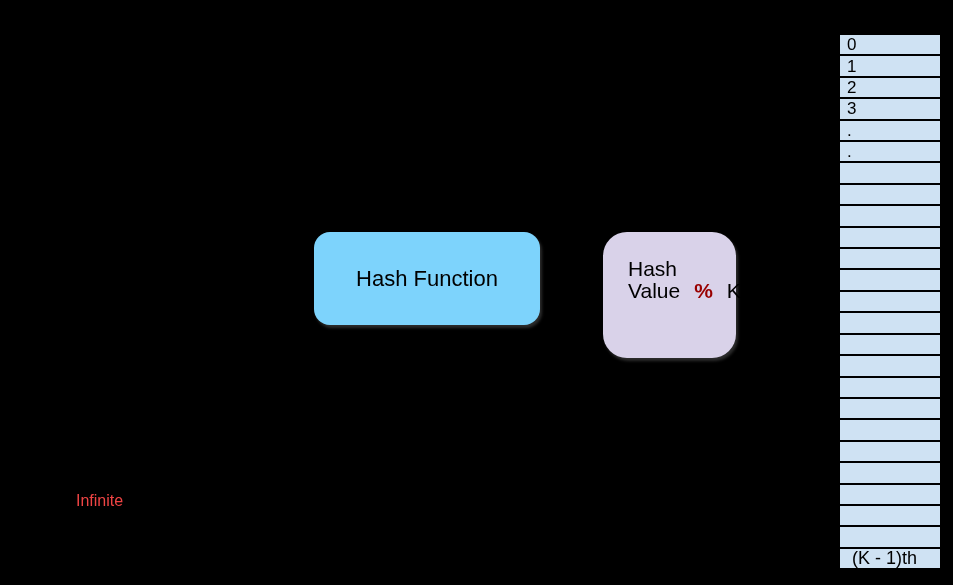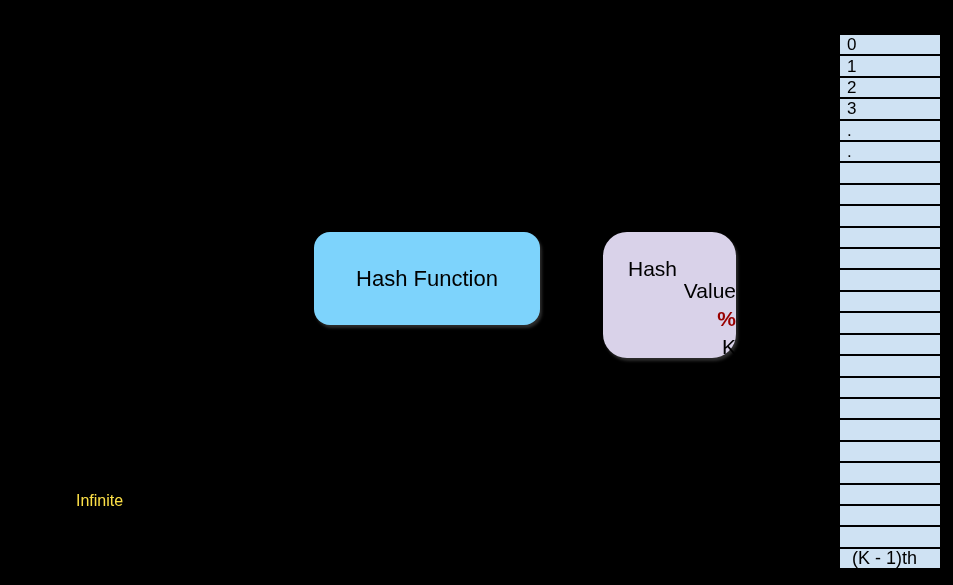--- a/index.html
+++ b/index.html
@@ -49,23 +49,22 @@
     border-radius: 24px;
     box-sizing: border-box;
     padding: 26px 0 0 25px;
     font-size: 21px;
     line-height: 22px;
     box-shadow: 2px 3px 3px rgba(80, 80, 80, 0.55);
     margin-top: 8px;
   }
   .modulo-box .line2 {
     display: flex;
-    gap: 6px;
+    gap: 14px;
     align-items: flex-end;
-    flex-direction: column;
   }
   .modulo-box .modulo-symbol {
     color: #990000;
     font-weight: bold;
   }
 
   
   .array-column {
     position: absolute;
     left: 840px;
@@ -98,21 +97,21 @@
     padding-left: 12px;
   }
 
   
   .infinite-label {
     position: absolute;
     left: 76px;
     top: 491px;
     font-size: 16px;
     line-height: 19px;
-    color: #fde047;
+    color: #ef4444;
   }
 </style>
 </head>
 <body>
 
 <div class="canvas">
 
   <div class="hash-function-box">
     <span>Hash Function</span>
   </div>

